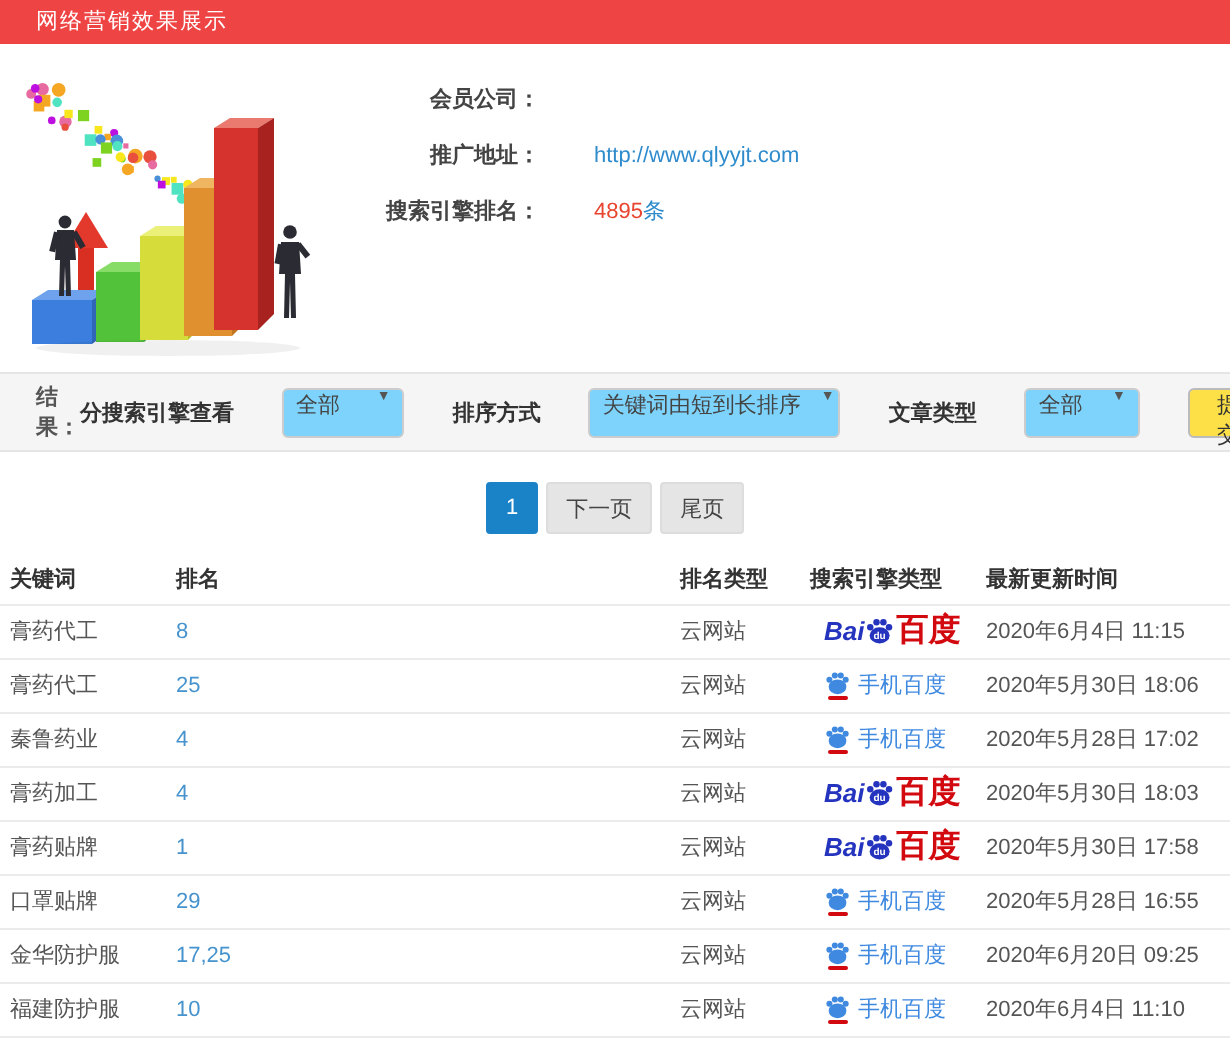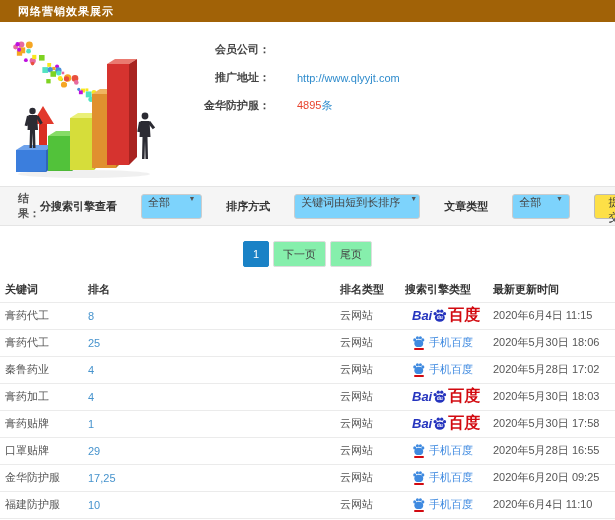--- a/index.html
+++ b/index.html
@@ -1,21 +1,21 @@
 <!DOCTYPE html>
 <html><head>
 <meta charset="utf-8">
 <style>
   * { margin:0; padding:0; box-sizing:border-box; }
   html,body { width:615px; height:520px; overflow:hidden; background:#fff;
     font-family:"Liberation Sans","DejaVu Sans",sans-serif; }
   .page { width:615px; height:520px; overflow:hidden; position:relative; background:#fff; }
 
   
-  .titlebar { height:22px; background:#a16207; color:#fff; font-size:11px; font-weight:bold;
+  .titlebar { height:22px; background:#ef4444; color:#fff; font-size:11px; font-weight:normal;
     line-height:22px; padding-left:18px; letter-spacing:1px; }
 
   
   .top { display:flex; padding:8px 10px 6px 4px; height:164px; }
   .illus { width:176px; height:152px; flex:0 0 176px; }
   .info { flex:1; padding-top:6px; }
   .info-row { display:flex; align-items:center; height:27px; margin-bottom:1px; font-size:11px;gap:15px; }
   .info-label { width:90px; text-align:right; color:#444; font-weight:bold; flex:0 0 90px; }
   .info-val { margin-left:12px; color:#333; }
   .info-val.link { color:#2e8bcc; text-decoration:none; cursor:pointer; }
@@ -33,21 +33,21 @@
   .selectbox .sval { white-space:nowrap; }
   .selectbox .arrow { margin-left:10px; font-size:7px; color:#555; }
   .sel-engine { width:66px; justify-content:space-between; }
   .sel-sort   { width:126px; justify-content:space-between; }
   .sel-article{ width:62px; justify-content:space-between; }
   .submit-btn { height:25px; background:#fde047; border:1px solid #bbb; border-radius:3px;
     padding:0 9px; font-size:11px; color:#333; cursor:pointer; }
 
   
   .pager { display:flex; justify-content:center; gap:4px; margin-top:15px; height:26px; }
-  .pbtn { min-width:26px; height:26px; border:1px solid #ddd; background:#86efac; color:#444;
+  .pbtn { min-width:26px; height:26px; border:1px solid #ddd; background:#e5e5e5; color:#444;
     font-size:11px; display:inline-flex; align-items:center; justify-content:center;
     padding:0 9px; border-radius:2px; cursor:pointer; }
   .pbtn.active { background:#1a82c6; border-color:#1a82c6; color:#fff; }
 
   
   table { width:615px; border-collapse:collapse; table-layout:fixed; margin-top:11px; }
   col.c1{width:83px;} col.c2{width:252px;} col.c3{width:65px;} col.c4{width:88px;} col.c5{width:127px;}
   thead th { font-size:11px; color:#333; text-align:left; font-weight:bold;
     height:24px; padding:0 0 0 5px; }
   tbody td { font-size:11px; color:#555; height:27px; padding:0 0 0 5px;
@@ -159,21 +159,21 @@
 
     <div class="info">
       <div class="info-row">
         <span class="info-label">会员公司：</span>
       </div>
       <div class="info-row">
         <span class="info-label">推广地址：</span>
         <a class="info-val link">http://www.qlyyjt.com</a>
       </div>
       <div class="info-row">
-        <span class="info-label">金华防护服：</span>
+        <span class="info-label">搜索引擎排名：</span>
         <span class="info-val">
           <span class="count-red">4895</span><span class="count-unit">条</span>
         </span>
       </div>
     </div>
   </div>
 
   <div class="filterbar">
     <span class="filter-result">结果：</span>
     <div class="filter-right">

